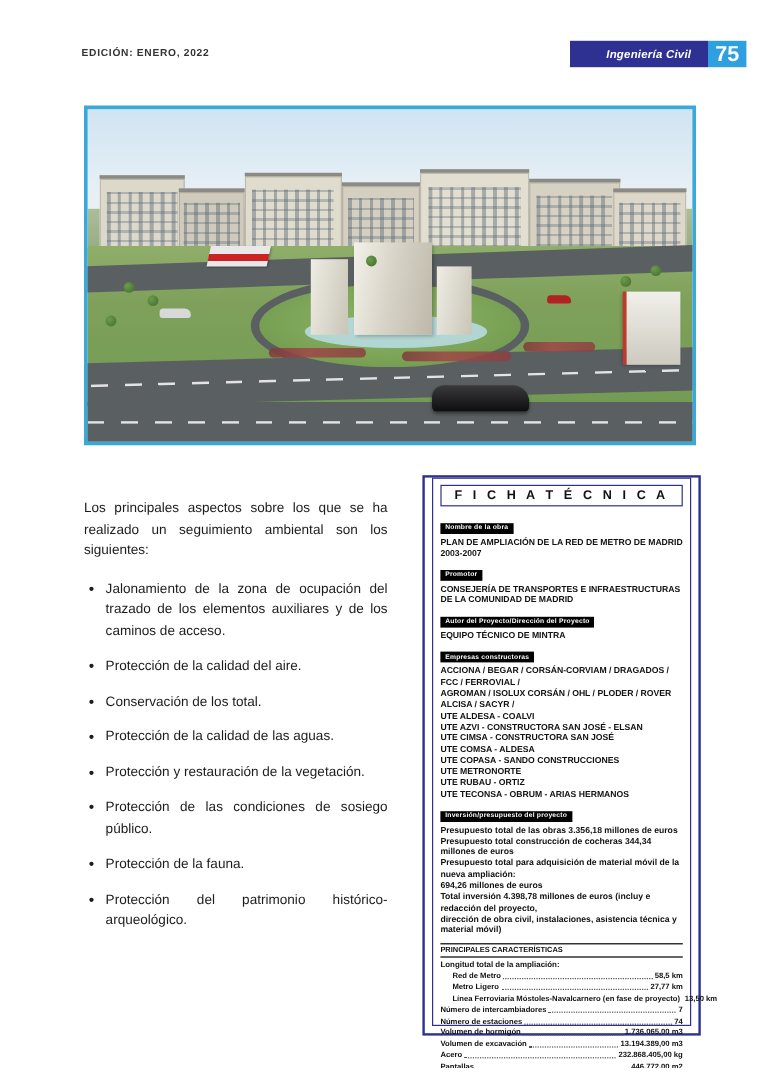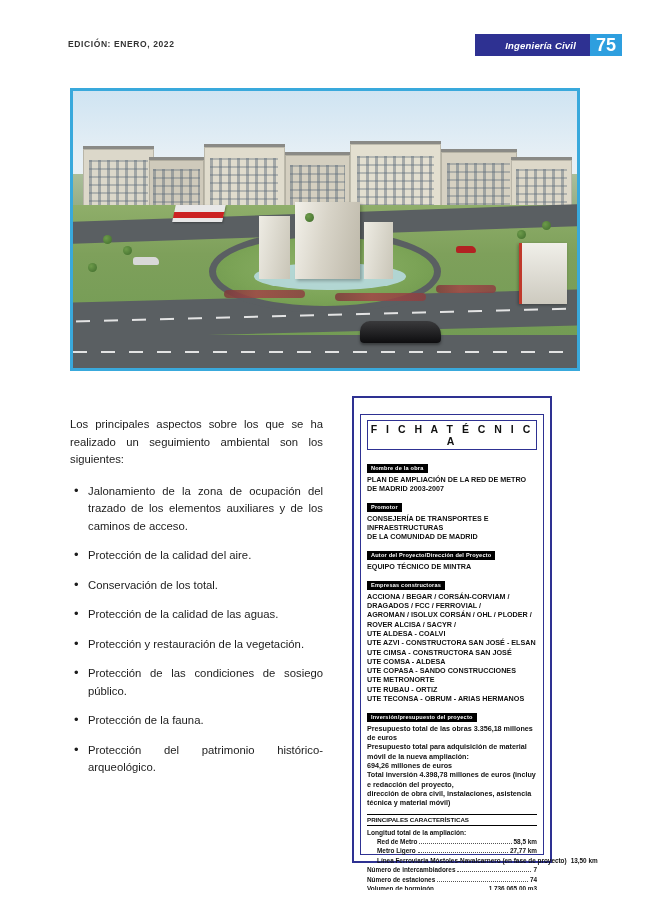--- a/index.html
+++ b/index.html
@@ -246,26 +246,26 @@
     top: -1px;
     font-size: 13px;
     color: #1c1c1c;
   }
 
   
   .ficha {
     position: absolute;
     left: 352px;
     top: 396px;
-    width: 200px;
+    width: 232px;
     height: 467px;
     border: 2px solid #2e3192;
     background: #ffffff;
     box-sizing: border-box;
-    padding: 16px 6px 6px 6px;
+    padding: 0 6px 6px 6px;
   }
   .ficha-inner {
     border: 1px solid #2e3192;
     width: 100%;
     height: 100%;
     box-sizing: border-box;
     padding: 5px 6px;
     position: relative;
   }
   .ficha-title {
@@ -438,20 +438,21 @@
       <span class="ln">UTE COPASA - SANDO CONSTRUCCIONES</span>
       <span class="ln">UTE METRONORTE</span>
       <span class="ln">UTE RUBAU - ORTIZ</span>
       <span class="ln">UTE TECONSA - OBRUM - ARIAS HERMANOS</span>
     </div>
 
     
     <div class="sec-label">Inversión/presupuesto del proyecto</div>
     <div class="sec-body">
       <span class="ln">Presupuesto total de las obras 3.356,18 millones de euros</span>
+      <span class="ln">Presupuesto total construcción de cocheras 344,34 millones de euros</span>
       <span class="ln">Presupuesto total para adquisición de material móvil de la nueva ampliación:</span>
       <span class="ln">694,26 millones de euros</span>
       <span class="ln">Total inversión 4.398,78 millones de euros (incluy e redacción del proyecto,</span>
       <span class="ln">dirección de obra civil, instalaciones, asistencia técnica y material móvil)</span>
     </div>
 
     
     <div class="chars-head">PRINCIPALES CARACTERÍSTICAS</div>
     <div class="chars-sub">Longitud total de la ampliación:</div>
 

